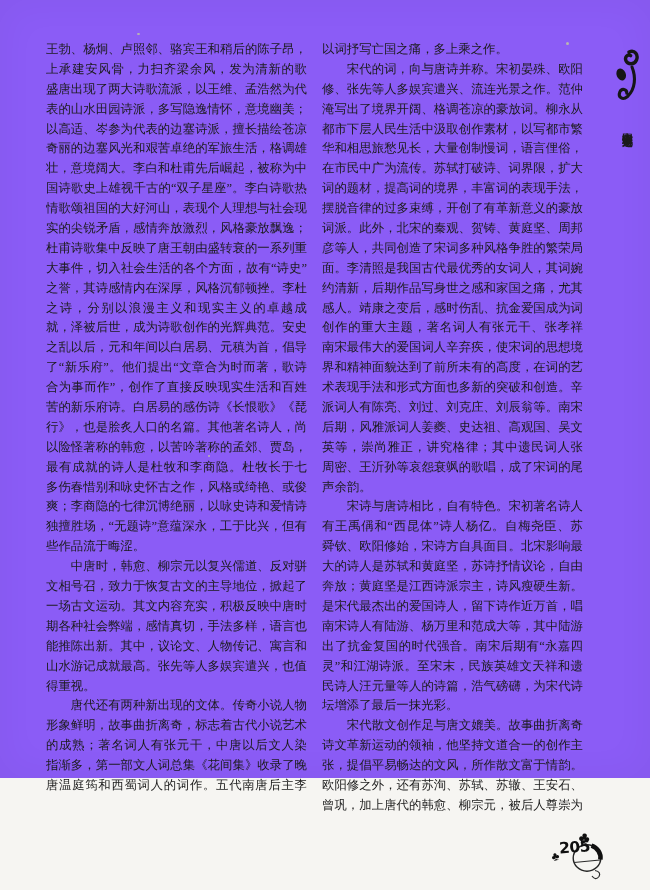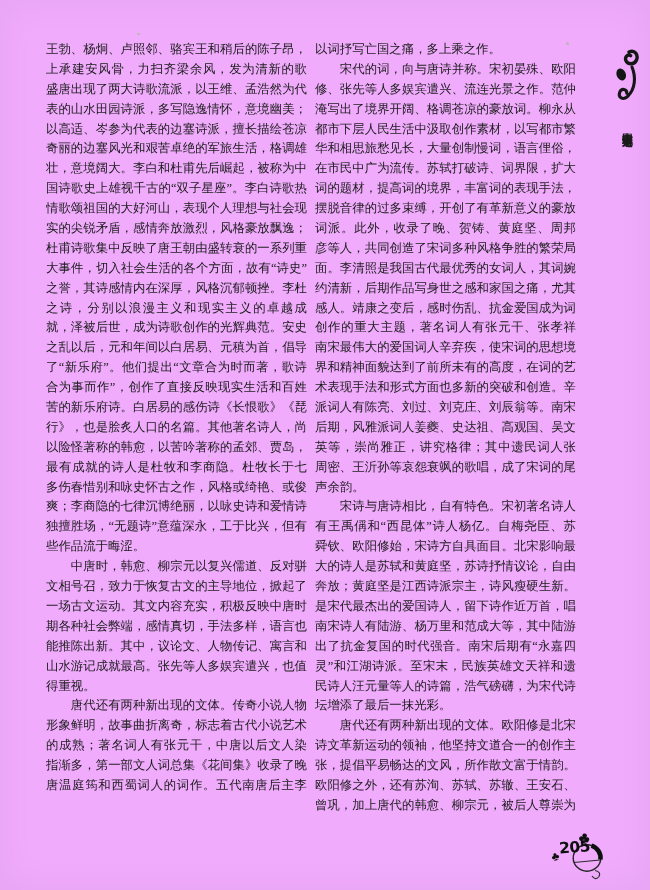--- a/index.html
+++ b/index.html
@@ -3,33 +3,33 @@
 <meta charset="utf-8">
 <style>
   html,body{margin:0;padding:0;}
   body{
     width:650px;height:890px;
     background:#f6f5f2;
     font-family:"Liberation Serif","DejaVu Serif",serif;
     overflow:hidden;
   }
   .page{
-    position:relative;width:650px;height:890px;
-    background:#f0abfc;
+    position:relative;width:650px;height:778px;
+    background:#8b5cf6;
     box-shadow:inset 0 0 40px rgba(0,0,0,0.045);
   }
   .col{
     position:absolute;top:40px;width:261px;
     color:#1b1b1b;
     font-size:12.4px;
     font-weight:500;
     line-height:19.9px;
   }
   .col-left{left:46px;}
-  .col-right{left:315px;}
+  .col-right{left:322px;}
   .line{height:19.9px;overflow:hidden;white-space:normal;}
   .line.full{text-align:justify;text-align-last:justify;}
   .line.end{text-align:left;text-align-last:left;}
   .sidebar-title{
     position:absolute;left:620px;top:124px;height:120px;
     writing-mode:vertical-rl;text-orientation:upright;
     font-size:10.5px;font-weight:700;color:#1b1b1b;
     letter-spacing:0.6px;
   }
   .ornament{position:absolute;left:614px;top:48px;}
@@ -92,21 +92,21 @@
   <div class="col col-right">
       <div class="line end">以词抒写亡国之痛，多上乘之作。</div>
       <div class="line full">　　宋代的词，向与唐诗并称。宋初晏殊、欧阳</div>
       <div class="line full">修、张先等人多娱宾遣兴、流连光景之作。范仲</div>
       <div class="line full">淹写出了境界开阔、格调苍凉的豪放词。柳永从</div>
       <div class="line full">都市下层人民生活中汲取创作素材，以写都市繁</div>
       <div class="line full">华和相思旅愁见长，大量创制慢词，语言俚俗，</div>
       <div class="line full">在市民中广为流传。苏轼打破诗、词界限，扩大</div>
       <div class="line full">词的题材，提高词的境界，丰富词的表现手法，</div>
       <div class="line full">摆脱音律的过多束缚，开创了有革新意义的豪放</div>
-      <div class="line full">词派。此外，收录了晚、贺铸、黄庭坚、周邦</div>
+      <div class="line full">词派。此外，北宋的秦观、贺铸、黄庭坚、周邦</div>
       <div class="line full">彦等人，共同创造了宋词多种风格争胜的繁荣局</div>
       <div class="line full">面。李清照是我国古代最优秀的女词人，其词婉</div>
       <div class="line full">约清新，后期作品写身世之感和家国之痛，尤其</div>
       <div class="line full">感人。靖康之变后，感时伤乱、抗金爱国成为词</div>
       <div class="line full">创作的重大主题，著名词人有张元干、张孝祥等。</div>
       <div class="line full">南宋最伟大的爱国词人辛弃疾，使宋词的思想境</div>
       <div class="line full">界和精神面貌达到了前所未有的高度，在词的艺</div>
       <div class="line full">术表现手法和形式方面也多新的突破和创造。辛</div>
       <div class="line full">派词人有陈亮、刘过、刘克庄、刘辰翁等。南宋</div>
       <div class="line full">后期，风雅派词人姜夔、史达祖、高观国、吴文</div>
@@ -117,21 +117,21 @@
       <div class="line full">有王禹偁和“西昆体”诗人杨亿。自梅尧臣、苏</div>
       <div class="line full">舜钦、欧阳修始，宋诗方自具面目。北宋影响最</div>
       <div class="line full">大的诗人是苏轼和黄庭坚，苏诗抒情议论，自由</div>
       <div class="line full">奔放；黄庭坚是江西诗派宗主，诗风瘦硬生新。</div>
       <div class="line full">是宋代最杰出的爱国诗人，留下诗作近万首，唱</div>
       <div class="line full">南宋诗人有陆游、杨万里和范成大等，其中陆游</div>
       <div class="line full">出了抗金复国的时代强音。南宋后期有“永嘉四</div>
       <div class="line full">灵”和江湖诗派。至宋末，民族英雄文天祥和遗</div>
       <div class="line full">民诗人汪元量等人的诗篇，浩气磅礴，为宋代诗</div>
       <div class="line end">坛增添了最后一抹光彩。</div>
-      <div class="line full">　　唐代还有两种新出现的文体。欧阳修是北宋</div>
+      <div class="line full">　　宋代散文创作足与唐文媲美。故事曲折离奇</div>
       <div class="line full">诗文革新运动的领袖，他坚持文道合一的创作主</div>
       <div class="line full">张，提倡平易畅达的文风，所作散文富于情韵。</div>
       <div class="line full">欧阳修之外，还有苏洵、苏轼、苏辙、王安石、</div>
       <div class="line full">曾巩，加上唐代的韩愈、柳宗元，被后人尊崇为</div>
     </div>
 
   <svg class="ornament" width="26" height="62" viewBox="0 0 26 62">
     <path d="M15 4 C21 1.5 24.5 7 22.5 12 C20.5 16.8 14 17 12 12.8 C10.4 9.2 13.6 5.8 16.6 7.6" fill="none" stroke="#161616" stroke-width="3.4" stroke-linecap="round"></path>
     <ellipse cx="7.2" cy="26.5" rx="4.6" ry="6.2" fill="#161616" transform="rotate(-22 7.2 26.5)"></ellipse>
     <path d="M18 19 C22 29 21.5 41 13.5 48.5 C8.5 52.8 3.8 49 5.8 44 C7.6 39.8 13 41 12.8 45.2" fill="none" stroke="#161616" stroke-width="3.1" stroke-linecap="round"></path>

